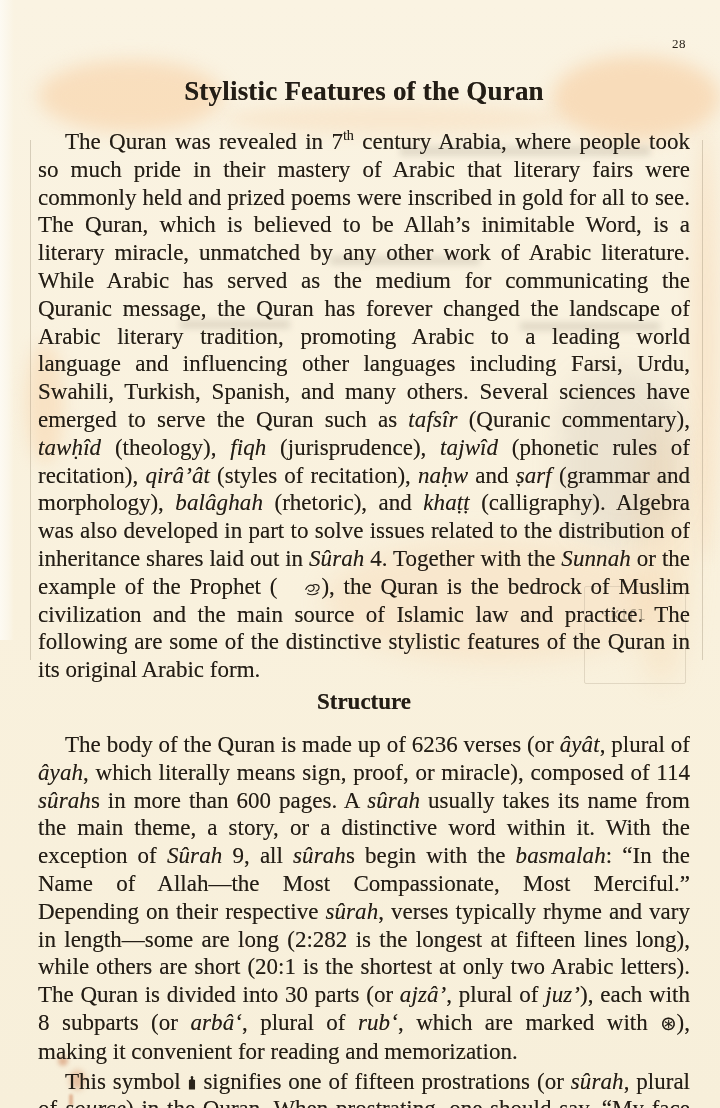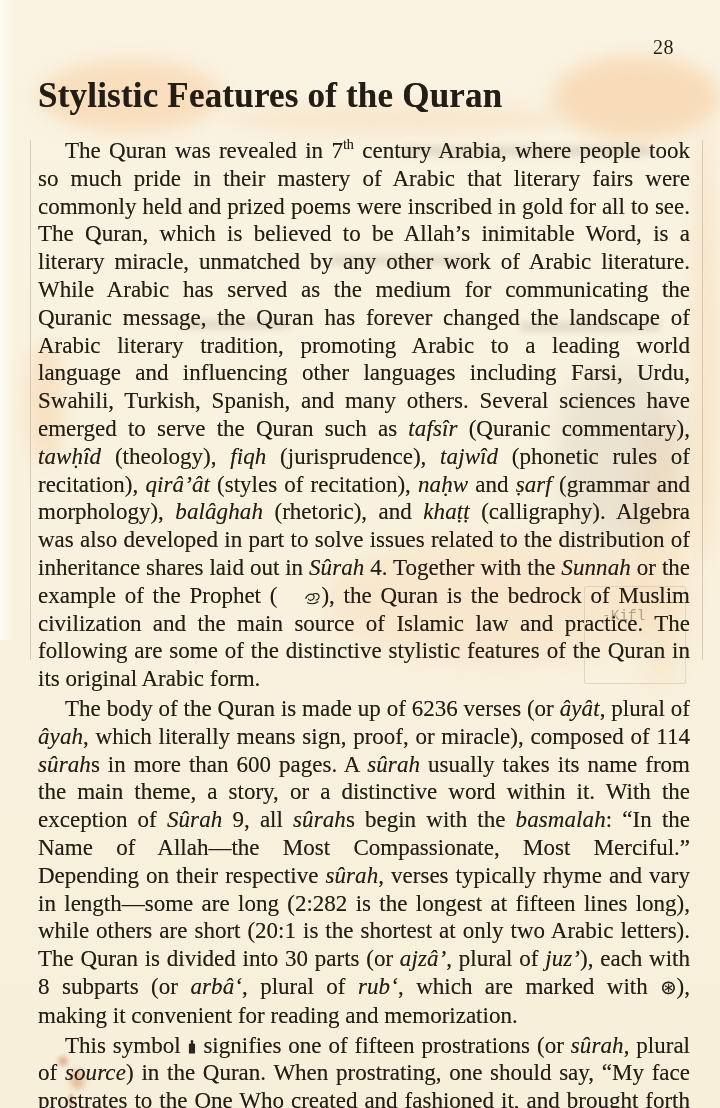--- a/index.html
+++ b/index.html
@@ -41,25 +41,25 @@
     position:absolute;left:584px;top:586px;width:100px;height:96px;
     border:1px solid rgba(190,178,156,.4);pointer-events:none;border-radius:2px;
   }
   .ghost-text{
     position:absolute;left:602px;top:608px;
     font-size:14.5px;color:rgba(150,138,116,.75);filter:blur(.4px);
     font-family:Liberation Mono, monospace;pointer-events:none;
   }
   
   .pagenum{
-    position:absolute;top:36px;right:46px;font-size:20px;letter-spacing:.5px;
+    position:absolute;top:36px;right:34px;font-size:13px;letter-spacing:.5px;
   }
   .content{position:absolute;left:38px;right:30px;top:76px;}
   h1.title{
-    margin:0 0 21px 0;text-align:left;font-size:35px;font-weight:bold;
+    margin:0 0 21px 0;text-align:center;font-size:27px;font-weight:bold;
     letter-spacing:.2px;text-shadow:0 0 .6px rgba(25,20,14,.55);
   }
   h2.subhead{
     margin:5px 0 16px 0;text-align:center;font-size:23px;font-weight:bold;
     text-shadow:0 0 .5px rgba(25,20,14,.5);
   }
   p.para{
     margin:0;text-indent:27px;text-align:justify;
     font-size:23px;line-height:27.8px;
     text-shadow:0 0 .4px rgba(35,29,21,.5);
@@ -106,19 +106,20 @@
 
   <div class="content">
     <h1 class="title">Stylistic Features of the Quran</h1>
 
     <p class="para">The Quran was revealed in 7<sup>th</sup> century Arabia, where people took so much pride in their mastery of Arabic that literary fairs were commonly held and prized poems were inscribed in gold for all to see. The Quran, which is believed to be Allah’s inimitable Word, is a literary miracle, unmatched by any other work of Arabic literature. While Arabic has served as the medium for communicating the Quranic message, the Quran has forever changed the landscape of Arabic literary tradition, promoting Arabic to a leading world language and influencing other languages including Farsi, Urdu, Swahili, Turkish, Spanish, and many others. Several sciences have emerged to serve the Quran such as <i>tafsîr</i> (Quranic commentary), <i>tawḥîd</i> (theology), <i>fiqh</i> (jurisprudence), <i>tajwîd</i> (phonetic rules of recitation), <i>qirâ’ât</i> (styles of recitation), <i>naḥw</i> and <i>ṣarf</i> (grammar and morphology), <i>balâghah</i> (rhetoric), and <i>khaṭṭ</i> (calligraphy). Algebra was also developed in part to solve issues related to the distribution of inheritance shares laid out in <i>Sûrah</i> 4. Together with the <i>Sunnah</i> or the example of the Prophet (<span class="pbuh-glyph"><svg viewBox="0 0 22 18" width="17" height="14">
             <path d="M2 10c2-5 6-7 9-5.5s2.6 4.5.6 6.3-5.2 1.7-6.2-1" fill="none" stroke="#231d15" stroke-width="1.6"></path>
             <path d="M11 4.5c3-2 7.4-1.8 8.3 1.2s-1.3 6-4.3 6" fill="none" stroke="#231d15" stroke-width="1.6"></path>
             <path d="M4 14.7c4.5 2.2 10.5 2 14.5-1.2" fill="none" stroke="#231d15" stroke-width="1.4"></path>
           </svg></span>), the Quran is the bedrock of Muslim civilization and the main source of Islamic law and practice. The following are some of the distinctive stylistic features of the Quran in its original Arabic form.</p>
 
+    <h2 class="subhead">Structure</h2>
 
     <p class="para">The body of the Quran is made up of 6236 verses (or <i>âyât</i>, plural of <i>âyah</i>, which literally means sign, proof, or miracle), composed of 114 <i>sûrah</i>s in more than 600 pages. A <i>sûrah</i> usually takes its name from the main theme, a story, or a distinctive word within it. With the exception of <i>Sûrah</i> 9, all <i>sûrah</i>s begin with the <i>basmalah</i>: “In the Name of Allah—the Most Compassionate, Most Merciful.” Depending on their respective <i>sûrah</i>, verses typically rhyme and vary in length—some are long (2:282 is the longest at fifteen lines long), while others are short (20:1 is the shortest at only two Arabic letters). The Quran is divided into 30 parts (or <i>ajzâ’</i>, plural of <i>juz’</i>), each with 8 subparts (or <i>arbâ‘</i>, plural of <i>rub‘</i>, which are marked with <span class="rub-glyph">⊛</span>), making it convenient for reading and memorization.</p>
 
     <p class="para tight-last">This symbol <span class="sajdah-glyph"></span> signifies one of fifteen prostrations (or <i>sûrah</i>, plural of <i>source</i>) in the Quran. When prostrating, one should say, “My face prostrates to the One Who created and fashioned it, and brought forth its ʿfaculties ofʾ hearing</p>
   </div>
 
 </div>
 
 </body></html>

